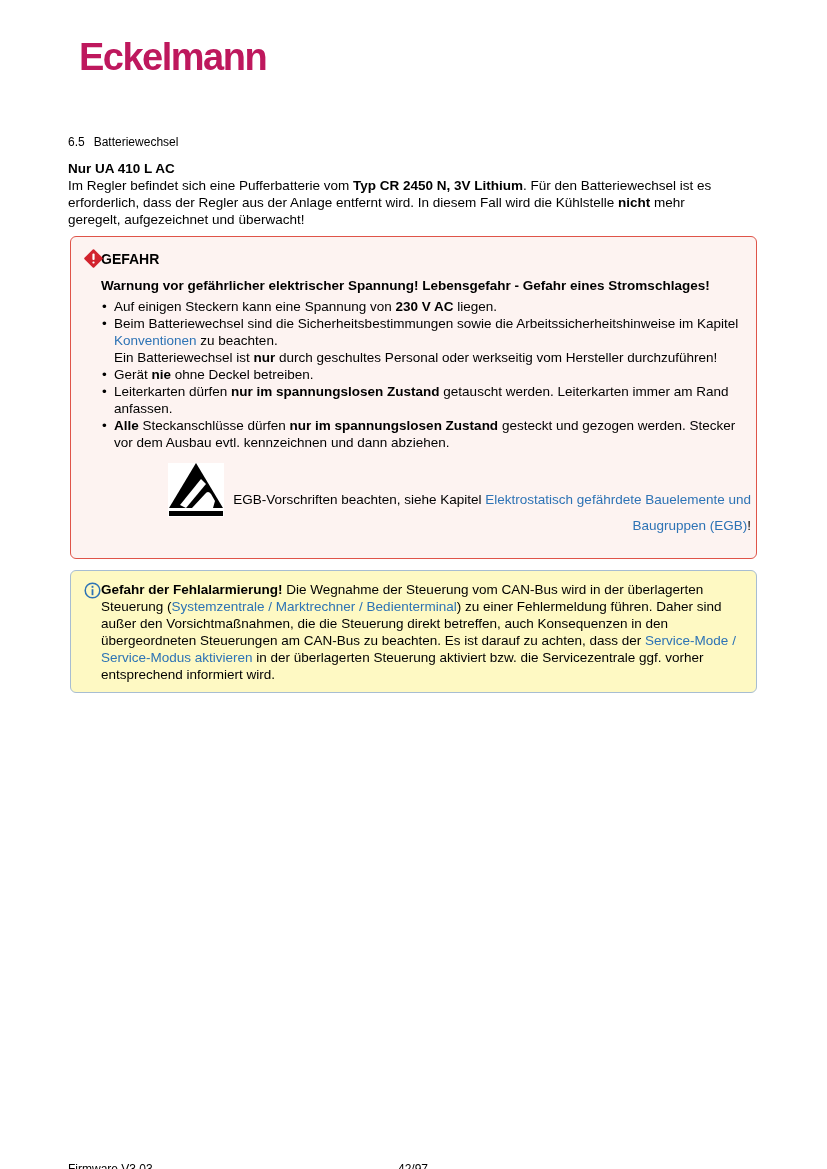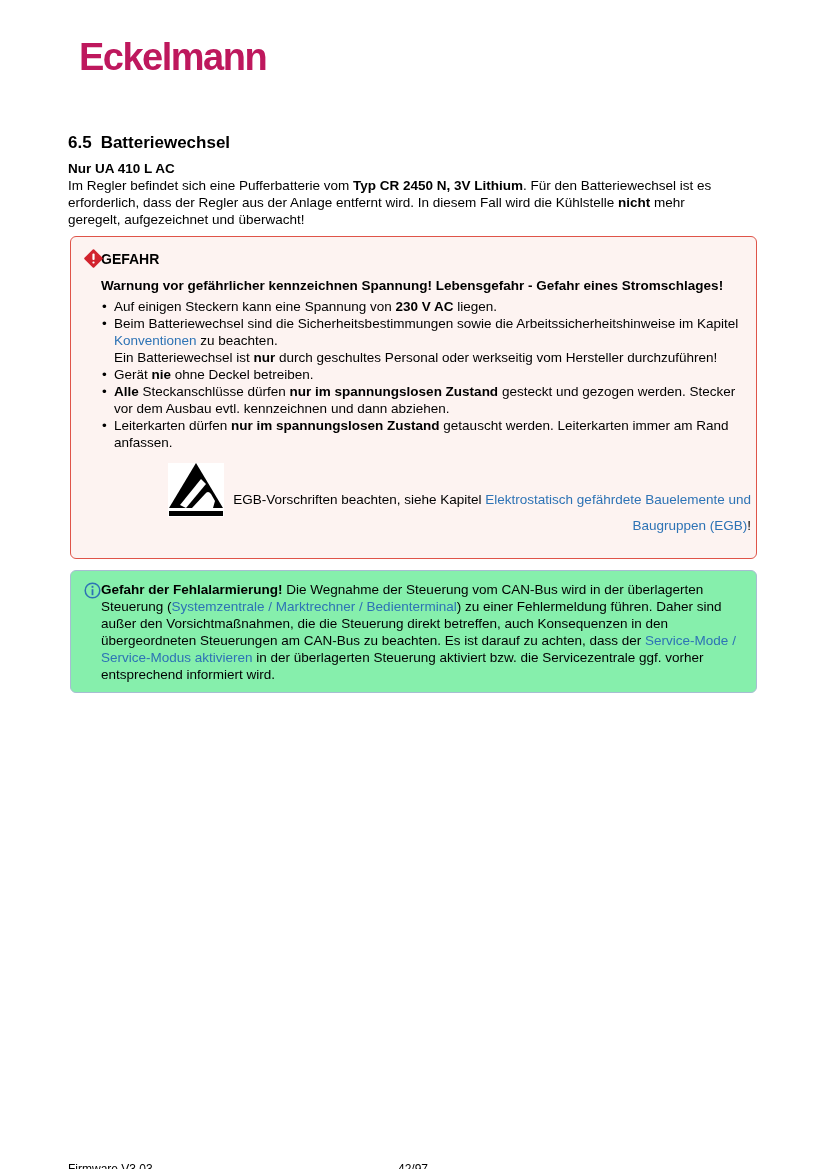--- a/index.html
+++ b/index.html
@@ -4,21 +4,21 @@
 <style>
   html,body{margin:0;padding:0;}
   body{
     width:827px;height:1169px;background:#ffffff;position:relative;
     font-family:"Liberation Sans", sans-serif;color:#000;overflow:hidden;
   }
   .logo{
     position:absolute;left:67px;top:38px;
     font-size:38px;font-weight:bold;color:#be185d;letter-spacing:-1.5px;line-height:38px;margin-left:12px;
   }
-  .heading{position:absolute;left:68px;top:133px;font-size:17px;font-weight:bold;line-height:19px;}
+  .heading{position:absolute;left:68px;top:133px;font-size:12px;font-weight:normal;line-height:19px;}
   .heading .num{margin-right:9px;}
   .body-text{font-size:13.5px;line-height:17px;}
   .subtitle{position:absolute;left:68px;top:160px;font-weight:bold;}
   .intro-para{position:absolute;left:68px;top:177px;width:668px;}
   .rich{white-space:pre-wrap;}
   .b{font-weight:bold;}
   .link{color:#2d73b5;}
 
   .danger-box{
     position:absolute;left:70px;top:236px;width:687px;height:323px;box-sizing:border-box;
@@ -32,21 +32,21 @@
   .danger-bullets li{position:relative;padding-left:13px;line-height:17px;}
   .danger-bullets li::before{content:"\2022";position:absolute;left:1px;top:0;}
   .esd-note{margin:12px 0 0 30px;width:620px;line-height:17px;text-align:right;}
   .esd-icon{
     display:inline-block;width:56px;height:54px;margin-right:9px;
     vertical-align:-13px;background:#fff;
   }
 
   .info-box{
     position:absolute;left:70px;top:570px;width:687px;min-height:116px;box-sizing:border-box;
-    border:1.5px solid #a7bdd2;border-radius:6px;background:#86efac;
+    border:1.5px solid #a7bdd2;border-radius:6px;background:#fef9c3;
     padding:10px 12px 9px 30px;
   }
   .info-icon{position:absolute;left:13px;top:11px;width:17px;height:17px;}
 
   .footer{
     position:absolute;left:68px;top:1162px;width:689px;
     display:flex;align-items:baseline;font-size:12px;
   }
   .footer .f-left{width:180px;text-align:left;}
   .footer .f-center{flex:1;text-align:center;}
@@ -67,28 +67,28 @@
 
 <div class="danger-box body-text">
   <span class="danger-icon">
     <svg width="19" height="19" viewBox="0 0 19 19">
       <polygon points="9.5,1.2 17.8,9.5 9.5,17.8 1.2,9.5" fill="#d2232e" stroke="#d2232e" stroke-width="2" stroke-linejoin="round"></polygon>
       <rect x="8.4" y="4.6" width="2.2" height="6.4" rx="1" fill="#ffffff"></rect>
       <rect x="8.4" y="12.4" width="2.2" height="2.2" rx="1" fill="#ffffff"></rect>
     </svg>
   </span>
   <div class="danger-label">GEFAHR</div>
-  <div class="danger-headline rich">Warnung vor gefährlicher kennzeichnen Spannung! Lebensgefahr - Gefahr eines Stromschlages!</div>
+  <div class="danger-headline rich">Warnung vor gefährlicher elektrischer Spannung! Lebensgefahr - Gefahr eines Stromschlages!</div>
   <ul class="danger-bullets">
     <li class="rich"><span>Auf einigen Steckern kann eine Spannung von </span><span class="b">230 V AC</span><span> liegen.</span></li>
     <li class="rich"><span>Beim Batteriewechsel sind die Sicherheitsbestimmungen sowie die Arbeitssicherheitshinweise im Kapitel </span><span class="link">Konventionen</span><span> zu beachten.
 Ein Batteriewechsel ist </span><span class="b">nur</span><span> durch geschultes Personal oder werkseitig vom Hersteller durchzuführen!</span></li>
     <li class="rich"><span>Gerät </span><span class="b">nie</span><span> ohne Deckel betreiben.</span></li>
+    <li class="rich"><span>Leiterkarten dürfen </span><span class="b">nur im spannungslosen Zustand</span><span> getauscht werden. Leiterkarten immer am Rand anfassen.</span></li>
     <li class="rich"><span class="b">Alle</span><span> Steckanschlüsse dürfen </span><span class="b">nur im spannungslosen Zustand</span><span> gesteckt und gezogen werden. Stecker vor dem Ausbau evtl. kennzeichnen und dann abziehen.</span></li>
-    <li class="rich"><span>Leiterkarten dürfen </span><span class="b">nur im spannungslosen Zustand</span><span> getauscht werden. Leiterkarten immer am Rand anfassen.</span></li>
   </ul>
   <div class="esd-note">
     <span class="esd-icon">
       <svg width="56" height="54" viewBox="0 0 56 54">
         <rect width="56" height="54" fill="#ffffff"></rect>
         <polygon points="28,0 55,45 1,45" fill="#000000"></polygon>
         <polygon points="12,42 33,16 38,21 18,45" fill="#ffffff"></polygon>
         <path d="M24,45 L37,31 Q40,27 43,31 L47,38 L45,45 Z" fill="#ffffff"></path>
         <rect x="1" y="48" width="54" height="5" fill="#000000"></rect>
       </svg>

